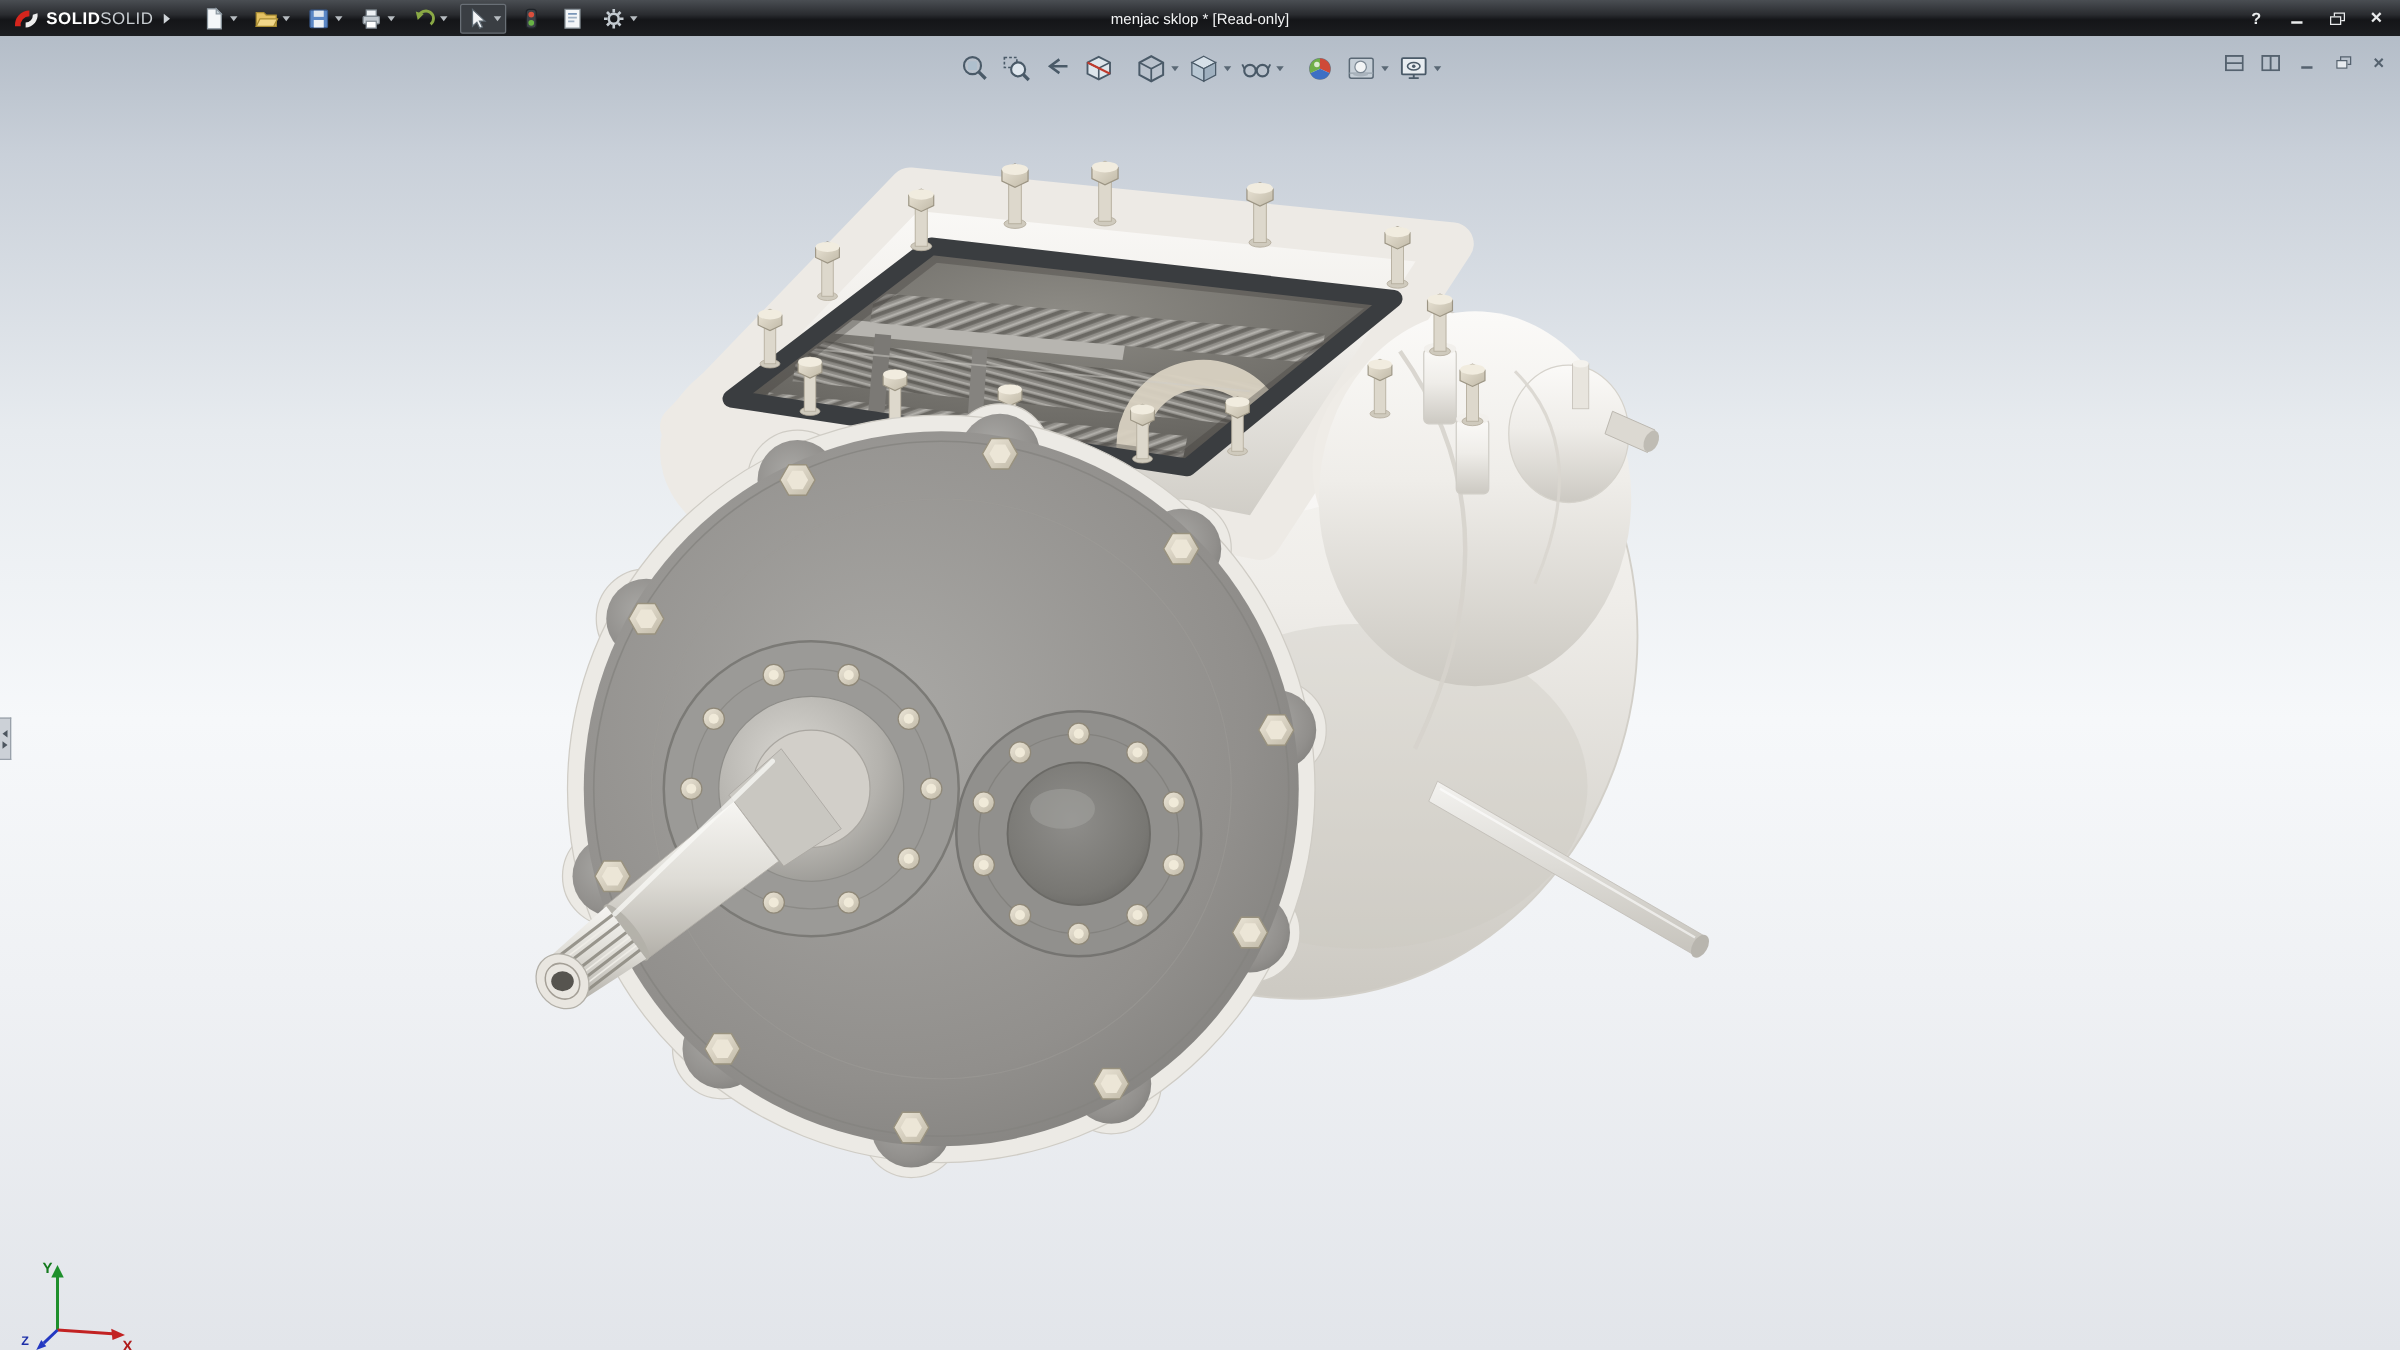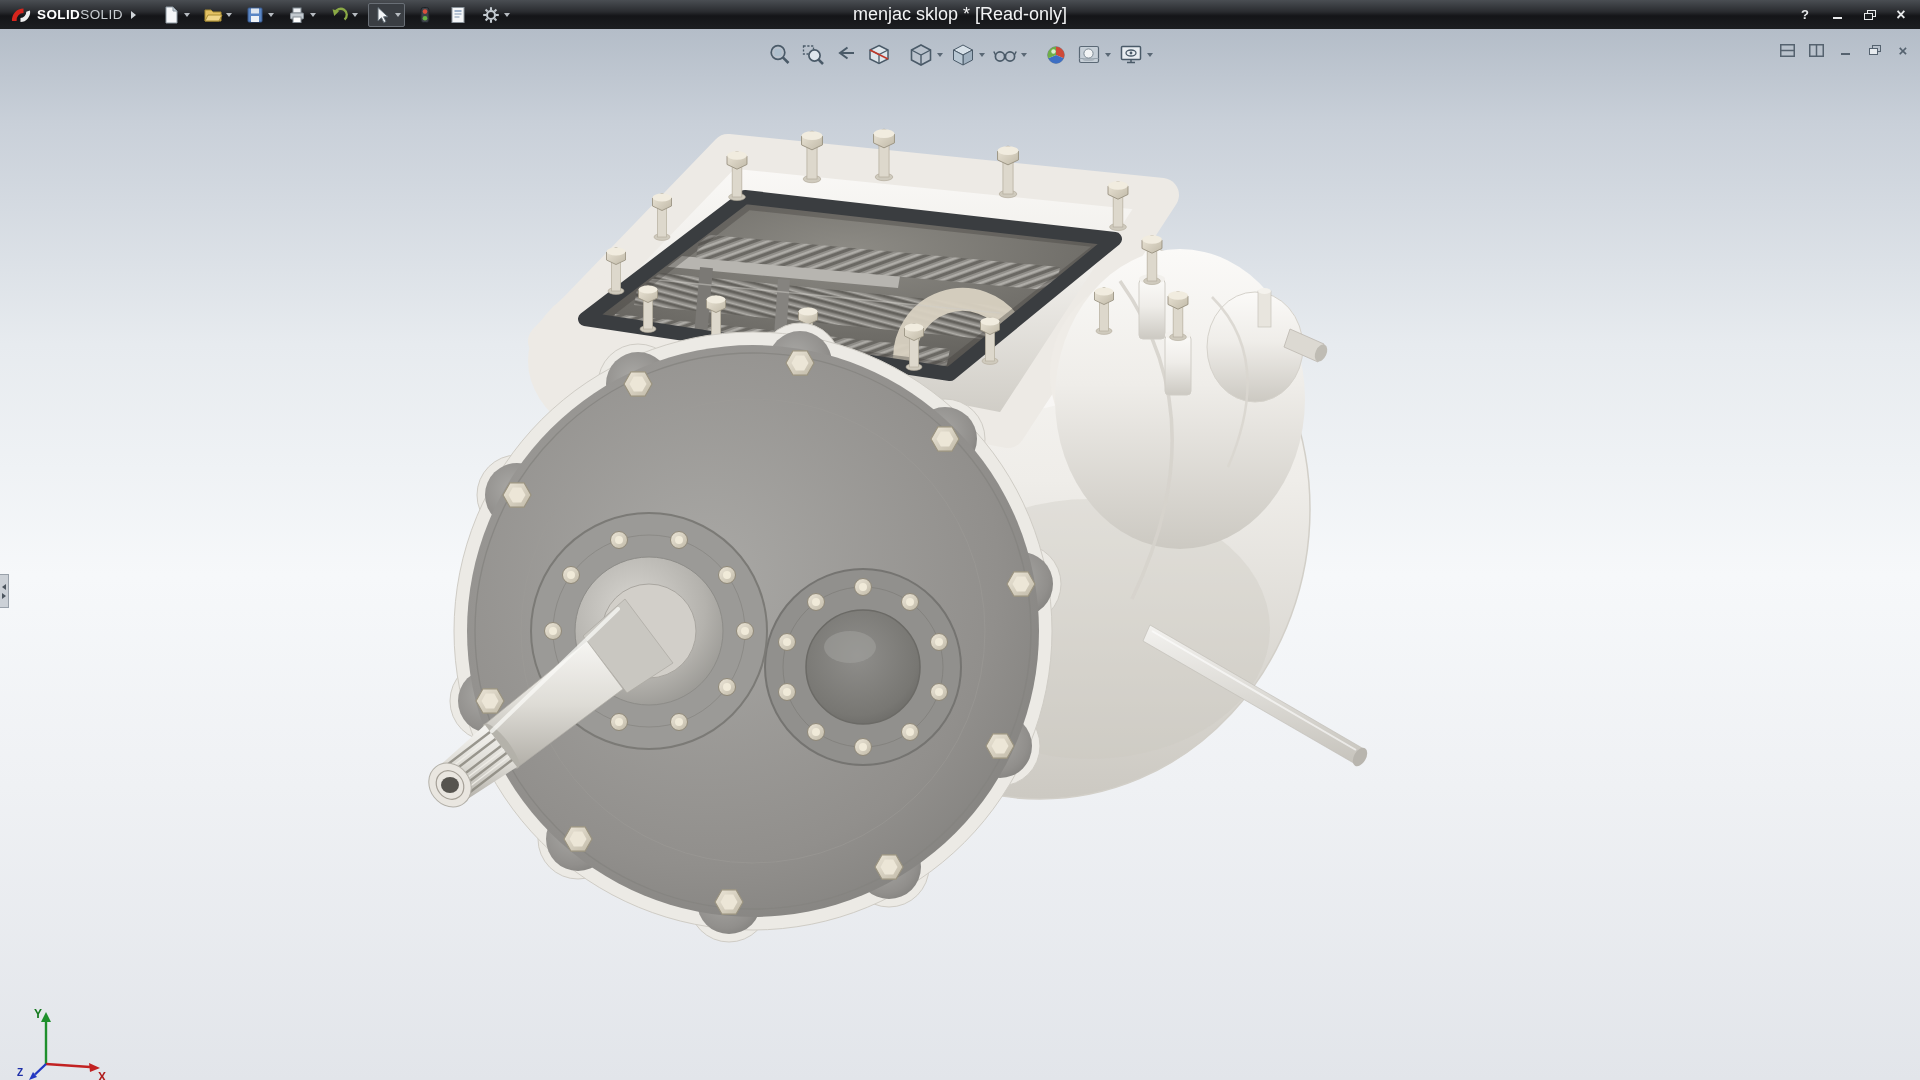--- a/index.html
+++ b/index.html
@@ -16,21 +16,21 @@
   .logo-text b{ font-weight:bold;margin-top:28px; }
   .logo-text .works{ font-weight:normal; color:#c9ced2; }
   .menu-expand{ width:0;height:0; border-top:4px solid transparent; border-bottom:4px solid transparent;
     border-left:5px solid #cfd4d8; margin:0 10px 0 8px; }
   .tb-group{ display:flex; align-items:center; gap:7px; margin-left:12px; }
   .tbtn{ display:flex; align-items:center; gap:2px; height:24px; padding:0 3px; border-radius:2px; }
   .tbtn.active{ border:1px solid #696f76; background:#3a3e43; }
   .dd{ width:0;height:0; border-left:3.5px solid transparent; border-right:3.5px solid transparent;
     border-top:4.5px solid #b7bcc1; margin-left:1px; }
   .doc-title{ position:absolute; left:50%; top:0; height:29px; transform:translateX(-50%);
-    display:flex; align-items:center; font-size:18px; color:#f2f3f4; white-space:nowrap; }
+    display:flex; align-items:center; font-size:12px; color:#f2f3f4; white-space:nowrap; }
   .win-controls{ margin-left:auto; display:flex; align-items:center; gap:10px; padding-right:2px; color:#e9ebec; }
   .wc{ display:flex; align-items:center; justify-content:center; width:22px; height:22px; }
   .help-glyph{ font-size:13px; font-weight:bold; }
   .close-glyph{ font-size:16px; font-weight:bold; line-height:1; }
   .ic-min{ width:9px; height:2px; background:currentColor; margin-top:7px; }
   .ic-restore{ position:relative; width:11px; height:10px; }
   .ic-restore::before{ content:""; position:absolute; left:3px; top:0; width:7px; height:5px; border:1.5px solid currentColor; }
   .ic-restore::after{ content:""; position:absolute; left:0; top:3px; width:7px; height:5px; border:1.5px solid currentColor; background:#1d1f22; }
 
   

